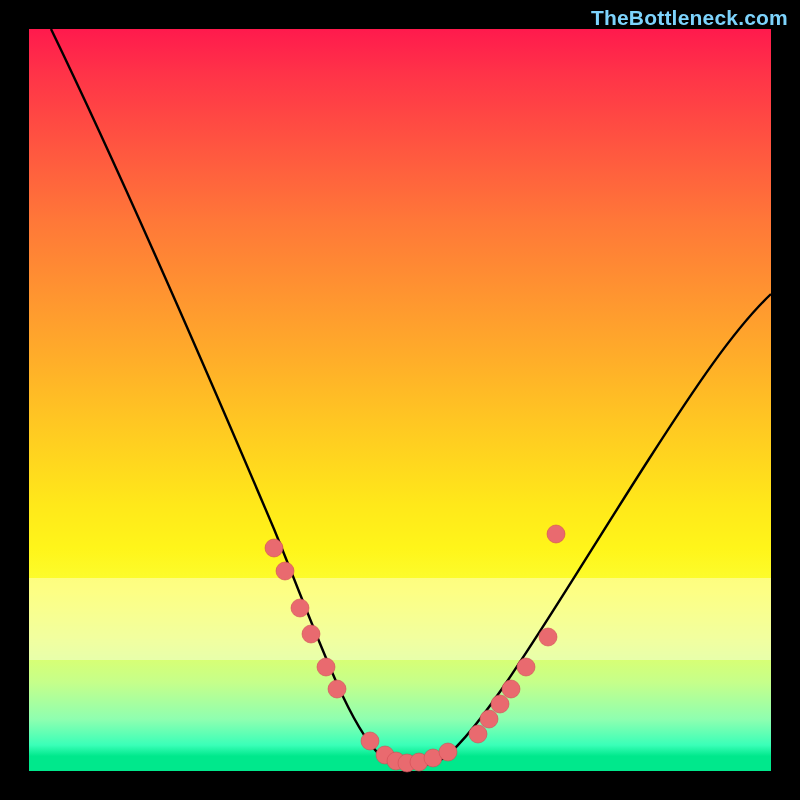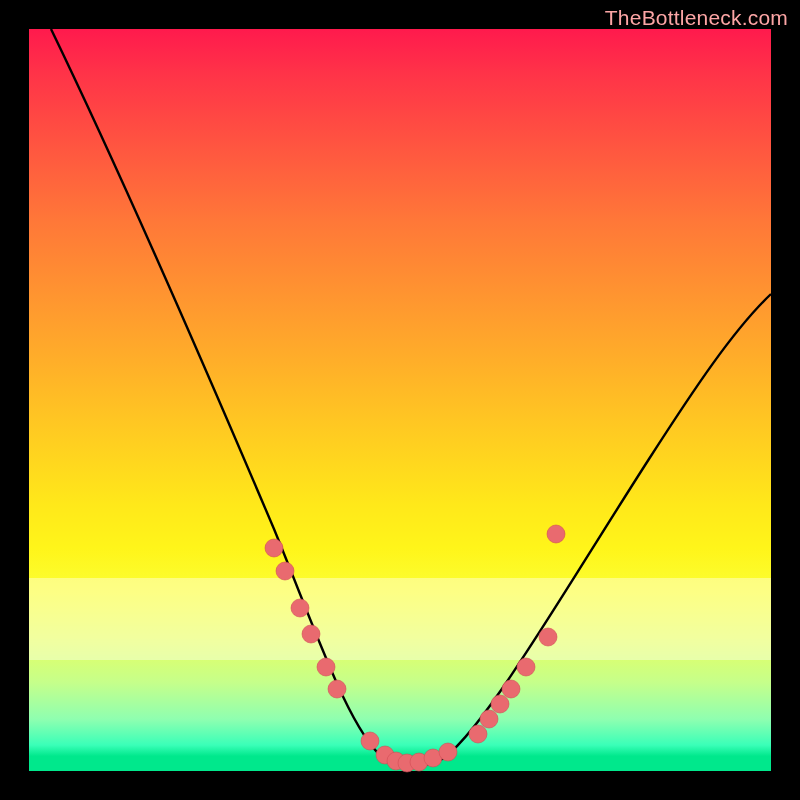--- a/index.html
+++ b/index.html
@@ -53,23 +53,23 @@
     left: 0;
     top: 0;
     width: 742px;
     height: 742px;
     overflow: visible;
   }
   .watermark {
     position: absolute;
     top: 6px;
     right: 12px;
-    color: #fca5a5;
+    color: #7dd3fc;
     font-size: 21px;
-    font-weight: 400;
+    font-weight: 700;
     letter-spacing: 0.2px;
   }
 </style>
 </head>
 <body>
 
 <div class="frame">
   <div class="plot-area">
 
     <div class="pale-band" style="top:549px;height:82px;"></div>

